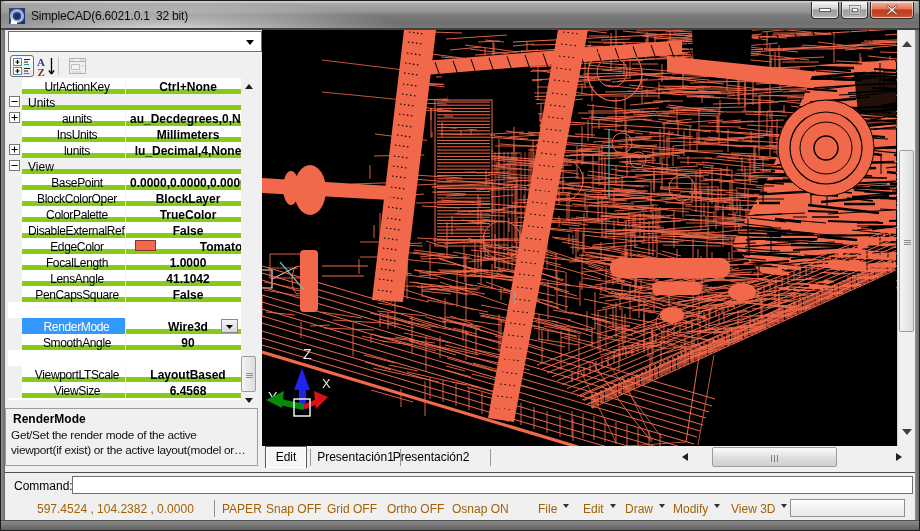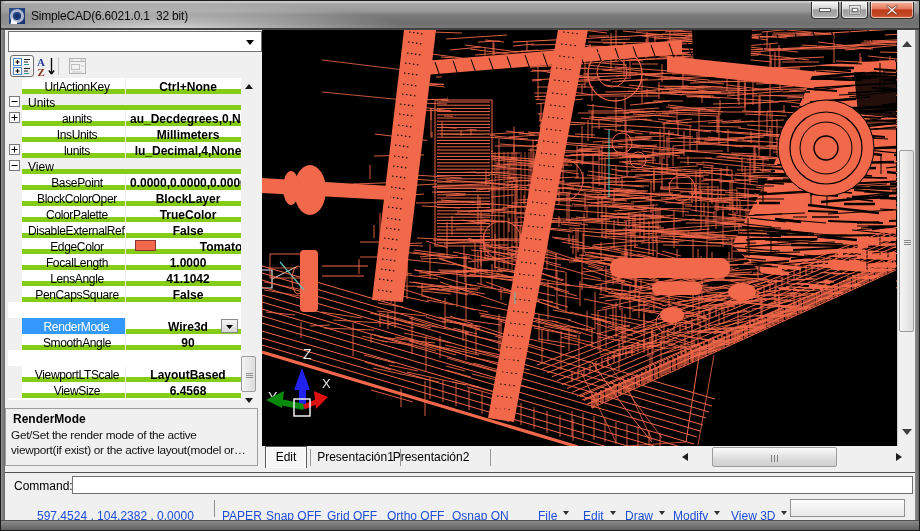--- a/index.html
+++ b/index.html
@@ -78,21 +78,21 @@
 #hsb .la { position:absolute; left:18px; top:7px; width:0; height:0; border:4px solid transparent; border-right:6px solid #202020; }
 #hsb .ra { position:absolute; right:9px; top:7px; width:0; height:0; border:4px solid transparent; border-left:6px solid #202020; }
 #hsb .th { position:absolute; left:52px; top:1px; width:125px; height:20px; background:linear-gradient(#fcfcfc,#dcdcdc 60%,#d0d0d0); border:1px solid #9d9d9d; border-radius:2px; }
 #hsb .gr { position:absolute; left:58px; top:7px; height:7px; width:1px; border-left:1px solid #808080; box-shadow:3px 0 0 #808080, 6px 0 0 #808080; }
 
 #cmdrow { position:absolute; left:5px; top:472px; width:910px; height:25px; background:#f0f0f0; border-top:1px solid #505050; }
 #cmdrow .lbl { position:absolute; left:9px; top:6px; font-size:12px; }
 #cmdrow .inp { position:absolute; left:67px; top:3px; width:841px; height:18px; background:#fff; border:1px solid #707070; }
 
 #status { position:absolute; left:5px; top:497px; width:910px; height:23px; background:#f0f0f0; font-size:12px; }
-#status .it { position:absolute; top:12px; color:#1d4ed8; }
+#status .it { position:absolute; top:5px; color:#a16207; }
 #ssep { position:absolute; left:209px; top:3px; width:1px; height:17px; background:#909090; }
 .mn::after { content:""; display:inline-block; margin-left:6px; vertical-align:2px; border:3.5px solid transparent; border-top:4.5px solid #303030; }
 #pbox { position:absolute; left:785px; top:2px; width:115px; height:18px; border:1px solid #909090; background:linear-gradient(#fdfdfd,#e8e8e8); }
 
 #bframe { position:absolute; left:1px; right:1px; bottom:1px; height:10px; background:linear-gradient(#8a8a8a,#606060); border-top:1px solid #505050;}
 .sideframe { position:absolute; top:29px; bottom:11px; width:4px; background:linear-gradient(90deg,#909090,#6a6a6a); }
 </style></head><body>
 <div id="win">
  <div id="frame"></div>
  <div id="titlebar">

